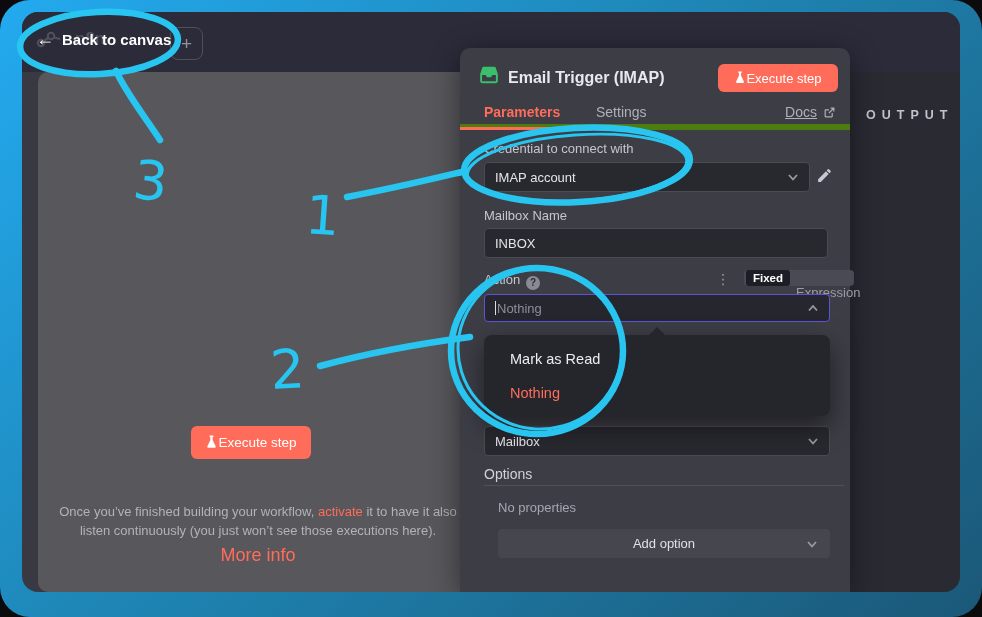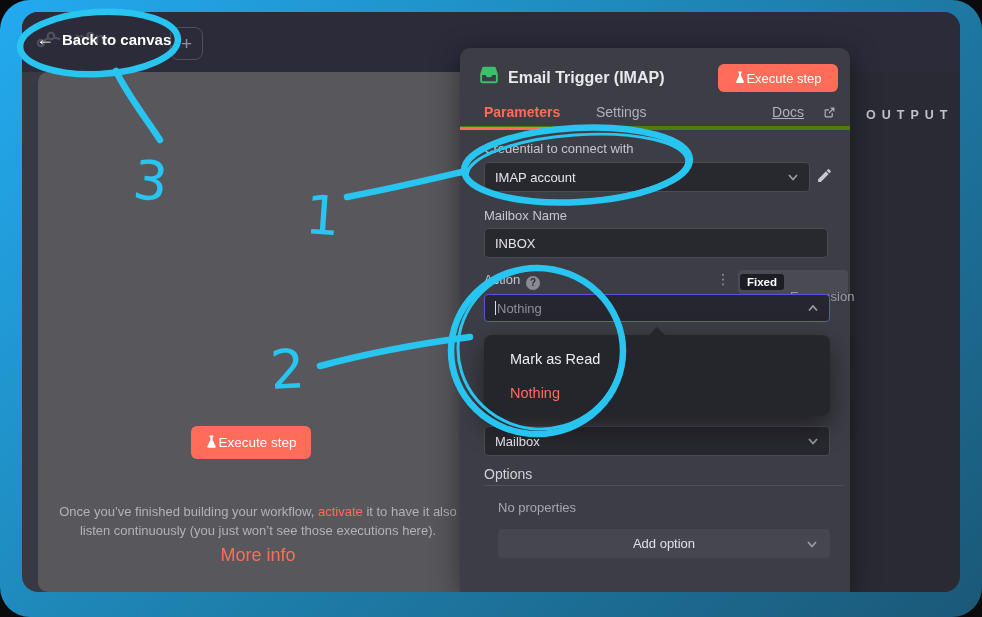--- a/index.html
+++ b/index.html
@@ -37,44 +37,44 @@
   .output-label { position:absolute; left:16px; top:36px; color:#c2c2cc; font-size:12.5px;
                   font-weight:600; letter-spacing:6px; }
 
   
   .params-panel { position:absolute; left:438px; top:36px; width:390px; height:544px; background:#3d3d46;
                   border-radius:10px 10px 0 0; box-shadow:0 6px 30px rgba(0,0,0,.45); z-index:5; }
   .node-title-row { position:absolute; left:0; top:0; width:100%; height:48px; }
   .node-icon { position:absolute; left:18px; top:17px; }
   .node-title { position:absolute; left:48px; top:21px; color:#e8e8ee; font-size:16px; font-weight:600; }
   .panel-exec { position:absolute; left:258px; top:16px; width:120px; height:28px; font-size:13px; }
-  .tabs-row { position:absolute; left:0; top:48px; width:100%; height:34px; border-bottom:4px solid #4d7c0f; }
+  .tabs-row { position:absolute; left:0; top:48px; width:100%; height:34px; border-bottom:6px solid #4d7c0f; }
   .tab { position:absolute; top:8px; background:none; border:none; font-size:14px; cursor:pointer; }
   .tab-parameters { left:24px; color:#ff6d5a; font-weight:600; }
   .tab-settings { left:136px; color:#b0b0ba; }
   .tab-underline { position:absolute; left:0; top:31px; width:112px; height:3px; background:#ff6d5a; }
-  .docs-link { position:absolute; right:14px; top:8px; display:flex; align-items:center; gap:19px;
+  .docs-link { position:absolute; right:14px; top:8px; display:flex; align-items:center; gap:6px;
                background:none; border:none; color:#b0b0ba; font-size:14px; cursor:pointer;text-decoration:underline; }
 
   .field-label { position:absolute; left:24px; color:#c6c6cf; font-size:13px; }
   .select-box, .text-input { position:absolute; left:24px; height:30px; background:#28282f;
         border:1px solid #4b4b55; border-radius:4px; color:#e4e4ea; font-size:13px;
         display:flex; align-items:center; padding:0 10px; cursor:pointer; }
   .chev { position:absolute; right:10px; top:50%; transform:translateY(-50%); }
 
   .cred-select { top:114px; width:326px; }
   .pencil-btn { position:absolute; left:356px; top:119px; background:none; border:none; cursor:pointer; }
   .mailbox-input { top:180px; width:344px; cursor:text; }
 
   .action-row { position:absolute; left:0; top:222px; width:100%; height:20px; }
   .help-icon { display:inline-block; width:14px; height:14px; margin-left:6px; border-radius:50%;
                background:#8a8a95; color:#2b2b33; font-size:10px; font-weight:bold; text-align:center;
                line-height:14px; vertical-align:-2px; cursor:pointer; }
   .kebab-icon { position:absolute; left:256px; top:1px; color:#9a9aa5; font-size:14px; background:none; border:none; cursor:pointer; }
-  .mode-toggle { position:absolute; left:278px; top:0; width:110px; height:24px; background:#4a4a54;
+  .mode-toggle { position:absolute; left:284px; top:0; width:110px; height:16px; background:#4a4a54;
                  border-radius:4px; display:flex; align-items:center; padding:2px; }
   .mode-fixed { background:#1d1d26; color:#fff; font-size:11.5px; font-weight:600; border:none;
                 border-radius:3px; padding:1px 7px; height:16px; cursor:pointer; }
   .mode-expr { background:none; border:none; color:#9c9ca8; font-size:13px; padding:0 6px; cursor:pointer;margin-top:28px; }
 
   .action-select { top:246px; width:346px; height:28px; background:#26262e; border:1px solid #5c54d8; cursor:text; }
   .action-select .value { color:#8e8e99; }
   .caret-bar { display:inline-block; width:1px; height:14px; background:#dcdce4; margin-right:1px; }
 
   .dropdown-popup { position:absolute; left:24px; top:287px; width:346px; height:81px; background:#25252c;

